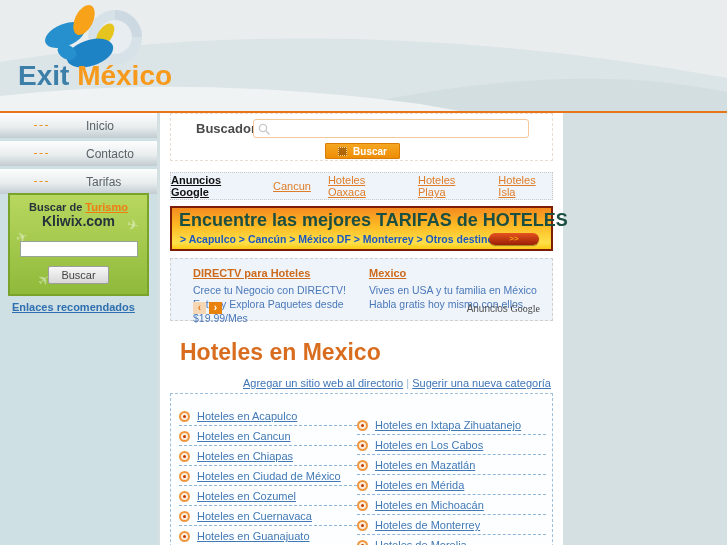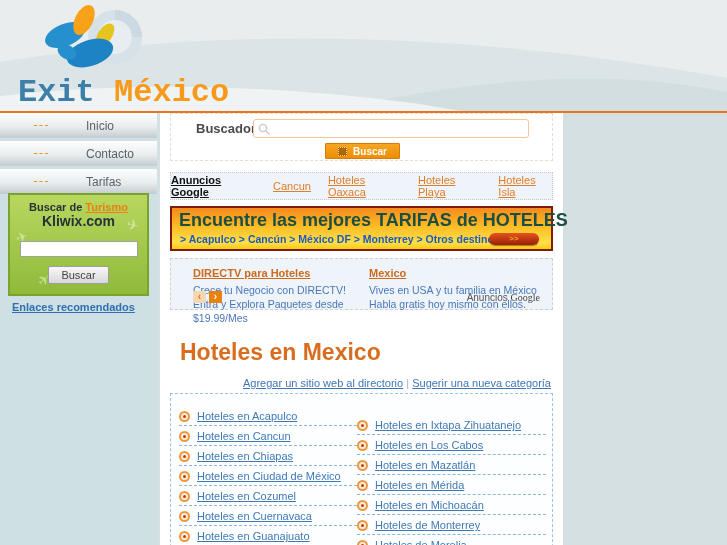--- a/index.html
+++ b/index.html
@@ -4,21 +4,21 @@
 <style>
   * { margin:0; padding:0; box-sizing:border-box; }
   html,body { width:727px; height:545px; }
   body { font-family:"Liberation Sans", sans-serif; background:#d5e0e3; overflow:hidden; }
   #page { position:relative; width:727px; height:545px; overflow:hidden; }
 
   
   .header { position:absolute; top:0; left:0; width:727px; height:111px; background:#e9eded; overflow:hidden; }
   .header svg.waves { position:absolute; top:0; left:0; }
   .logo-icon { position:absolute; top:3px; left:35px; }
-  .logo-text { position:absolute; top:74px; left:18px; font-size:32px; font-weight:bold; letter-spacing:0;font-family:Liberation Mono, monospace; }
+  .logo-text { position:absolute; top:60px; left:18px; font-size:28px; font-weight:bold; letter-spacing:0; }
   .logo-text .p1 { color:#3c7fa9; }
   .logo-text .p2 { color:#f79a1b; }
   .top-line { position:absolute; top:111px; left:0; width:727px; height:2px; background:#e8751a; }
 
   
   .sidebar { position:absolute; top:113px; left:0; width:157px; height:432px; background:#cfe0e4; }
   .menu-item { position:relative; height:25px; margin-bottom:3px; display:flex; align-items:center;
     background:linear-gradient(180deg,#fdfefe 0%,#e9edee 55%,#c2ccd1 100%); cursor:pointer;gap:28px; }
   .menu-dash { display:inline-block; width:14px; border-top:1px dashed #f0941e; margin:0 10px 0 34px; }
   .menu-label { font-size:12px; color:#5a6268; }
@@ -56,21 +56,21 @@
   .adlink { color:#e07d2a; text-decoration:underline; cursor:pointer; }
 
   .box-banner { position:absolute; top:93px; left:10px; width:383px; height:45px; border:2px solid #7e1d05;
     background:linear-gradient(180deg,#f58b1f 0%,#fdbc24 45%,#ffe04a 85%,#fbc913 100%); cursor:pointer; }
   .banner-title { position:absolute; top:2px; left:7px; font-size:18px; font-weight:bold; color:#1b4f41; white-space:nowrap; }
   .banner-dest { position:absolute; top:25px; left:8px; font-size:10.5px; font-weight:bold; color:#1d57c0; white-space:nowrap; }
   .banner-pill { position:absolute; top:25px; right:12px; width:50px; height:12px; border-radius:7px;
     background:linear-gradient(180deg,#e5531f,#9c1f06); box-shadow:0 1px 1px rgba(0,0,0,.4);
     color:#f6a21a; font-size:8px; font-weight:bold; text-align:center; line-height:12px; cursor:pointer; }
 
-  .box-ads { position:absolute; top:145px; left:10px; width:383px; height:52px; background:#eef4fa; border:1px dashed #d0d0d0; }
+  .box-ads { position:absolute; top:145px; left:10px; width:383px; height:63px; background:#eef4fa; border:1px dashed #d0d0d0; }
   .ad-col { position:absolute; top:7px; font-size:10.5px; line-height:1.35; }
   .ad-col.c0 { left:22px; width:168px; }
   .ad-col.c1 { left:198px; width:175px; }
   .ad-title { font-size:11px; font-weight:bold; color:#cd6a1c; text-decoration:underline; cursor:pointer; }
   .ad-text { color:#4a77b8; margin-top:2px; }
   .ad-arrows { position:absolute; left:22px; bottom:6px; display:flex; gap:3px; }
   .ad-arrow { width:13px; height:12px; font-size:10px; font-weight:bold; text-align:center; line-height:12px; cursor:pointer; }
   .ad-arrow.prev { background:#f6d7b3; color:#e07818; }
   .ad-arrow.next { background:#e8820c; color:#fff; }
   .ad-attribution { position:absolute; right:12px; bottom:6px; color:#555; font-size:10px; }

